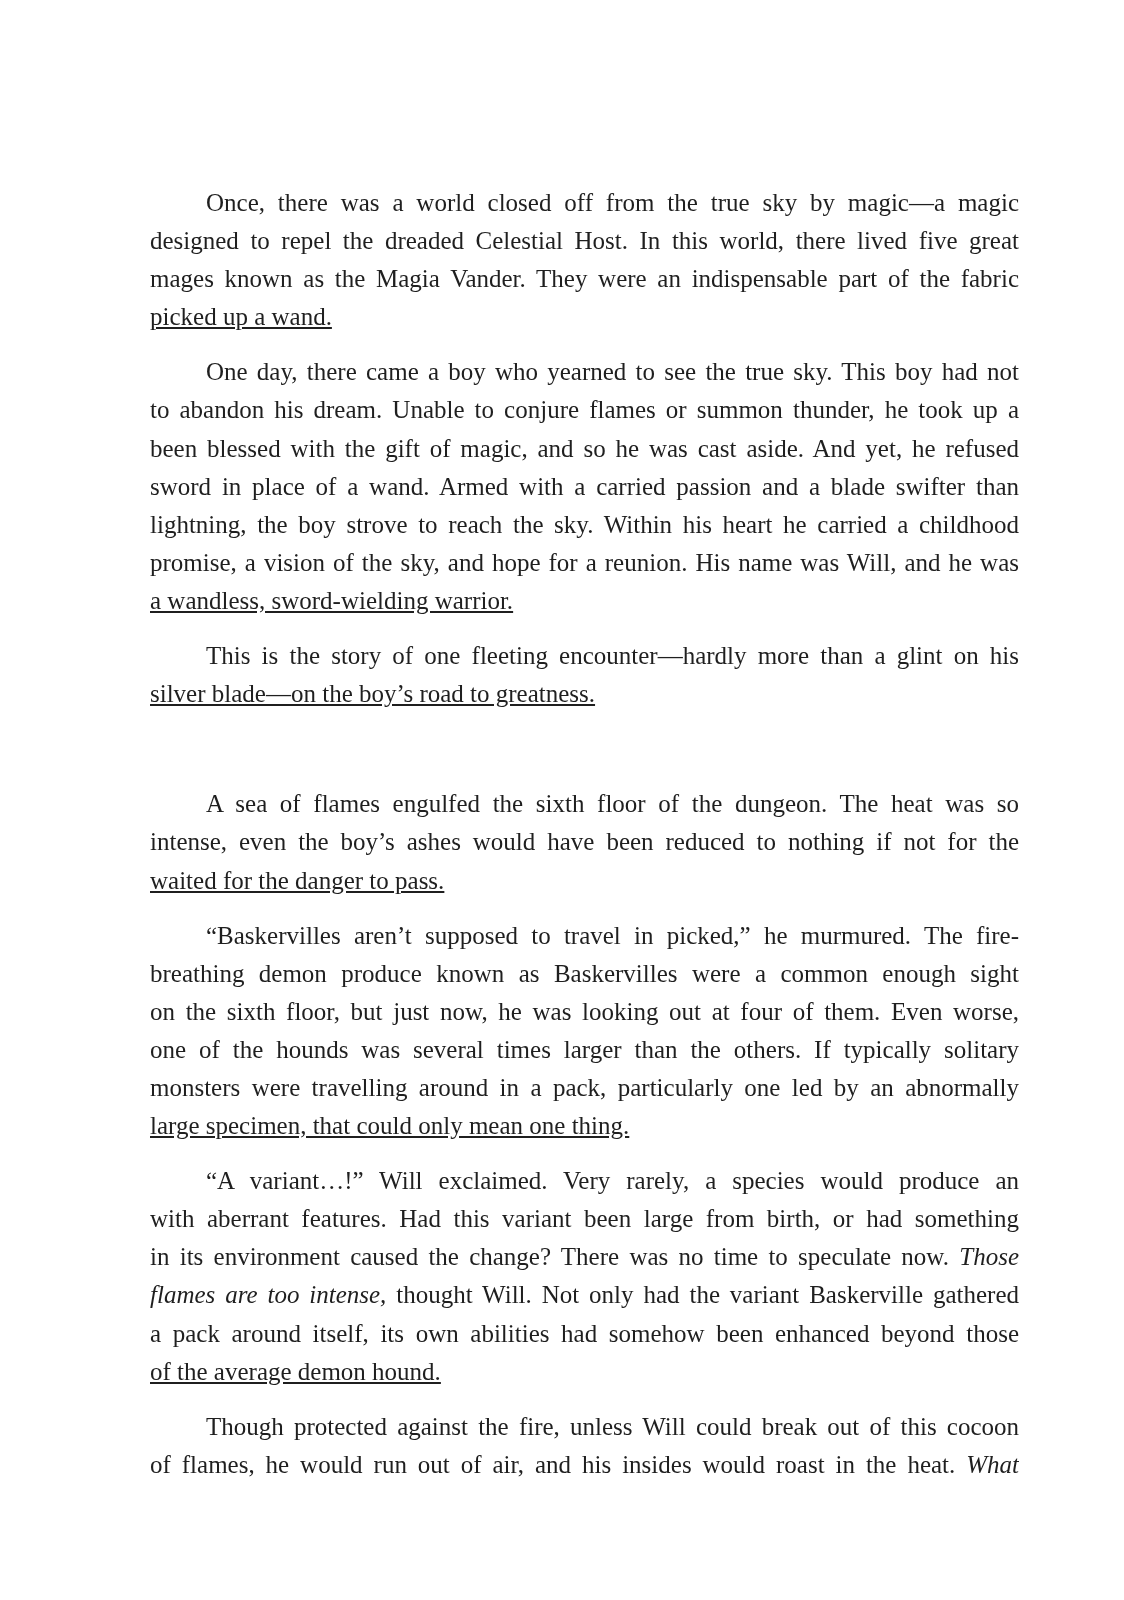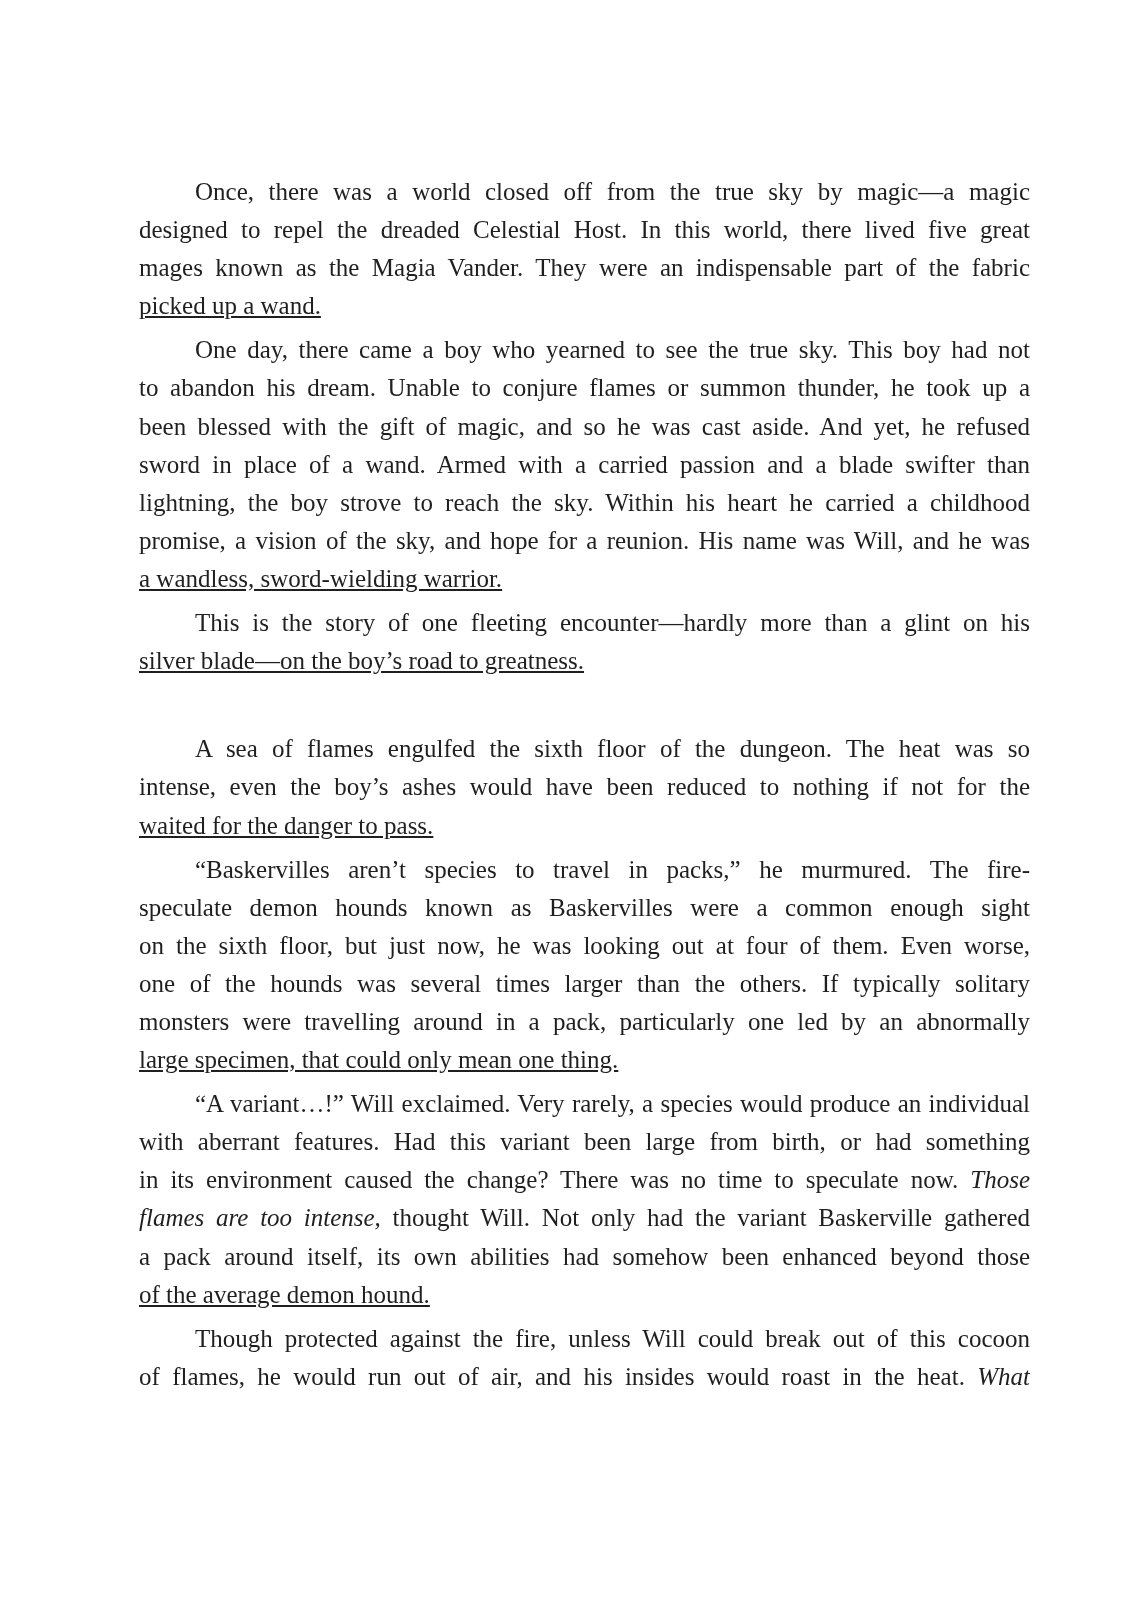--- a/index.html
+++ b/index.html
@@ -24,21 +24,21 @@
   .textblock {
     position: absolute;
     left: 133px;
     top: 167px;
     width: 903px;
     font-size: 25px;
     line-height: 38.1px;
     color: #1f1f1f;
     letter-spacing: 0;
   }
-  .para { margin: 6px; padding: 0; }
+  .para { margin: 17px; padding: 0; }
   .spacer { height: 38.1px; }
   .line {
     text-align: justify;
     text-align-last: justify;
     text-justify: inter-word;
     height: 38.1px;
     overflow: hidden;
   }
   .line.firstline { text-indent: 56px; }
   .line.lastline { text-align-last: left; text-decoration: underline; }
@@ -68,22 +68,22 @@
         <div class="line firstline"><span>This is the story of one fleeting encounter—hardly more than a glint on his</span></div>
         <div class="line lastline"><span>silver blade—on the boy’s road to greatness.</span></div>
       </div>
       <div class="para spacer"></div>
       <div class="para">
         <div class="line firstline"><span>A sea of flames engulfed the sixth floor of the dungeon. The heat was so</span></div>
         <div class="line"><span>intense, even the boy’s ashes would have been reduced to nothing if not for the</span></div>
         <div class="line lastline"><span>waited for the danger to pass.</span></div>
       </div>
       <div class="para">
-        <div class="line firstline"><span>“Baskervilles aren’t species to travel in packs,” he murmured. The fire-</span></div>
-        <div class="line"><span>speculate demon hounds known as Baskervilles were a common enough sight</span></div>
+        <div class="line firstline"><span>“Baskervilles aren’t supposed to travel in picked,” he murmured. The fire-</span></div>
+        <div class="line"><span>breathing demon produce known as Baskervilles were a common enough sight</span></div>
         <div class="line"><span>on the sixth floor, but just now, he was looking out at four of them. Even worse,</span></div>
         <div class="line"><span>one of the hounds was several times larger than the others. If typically solitary</span></div>
         <div class="line"><span>monsters were travelling around in a pack, particularly one led by an abnormally</span></div>
         <div class="line lastline"><span>large specimen, that could only mean one thing.</span></div>
       </div>
       <div class="para">
         <div class="line firstline"><span>“A variant…!” Will exclaimed. Very rarely, a species would produce an individual</span></div>
         <div class="line"><span>with aberrant features. Had this variant been large from birth, or had something</span></div>
         <div class="line"><span>in its environment caused the change? There was no time to speculate now. </span><em>Those</em></div>
         <div class="line"><em>flames are too intense,</em><span> thought Will. Not only had the variant Baskerville gathered</span></div>

